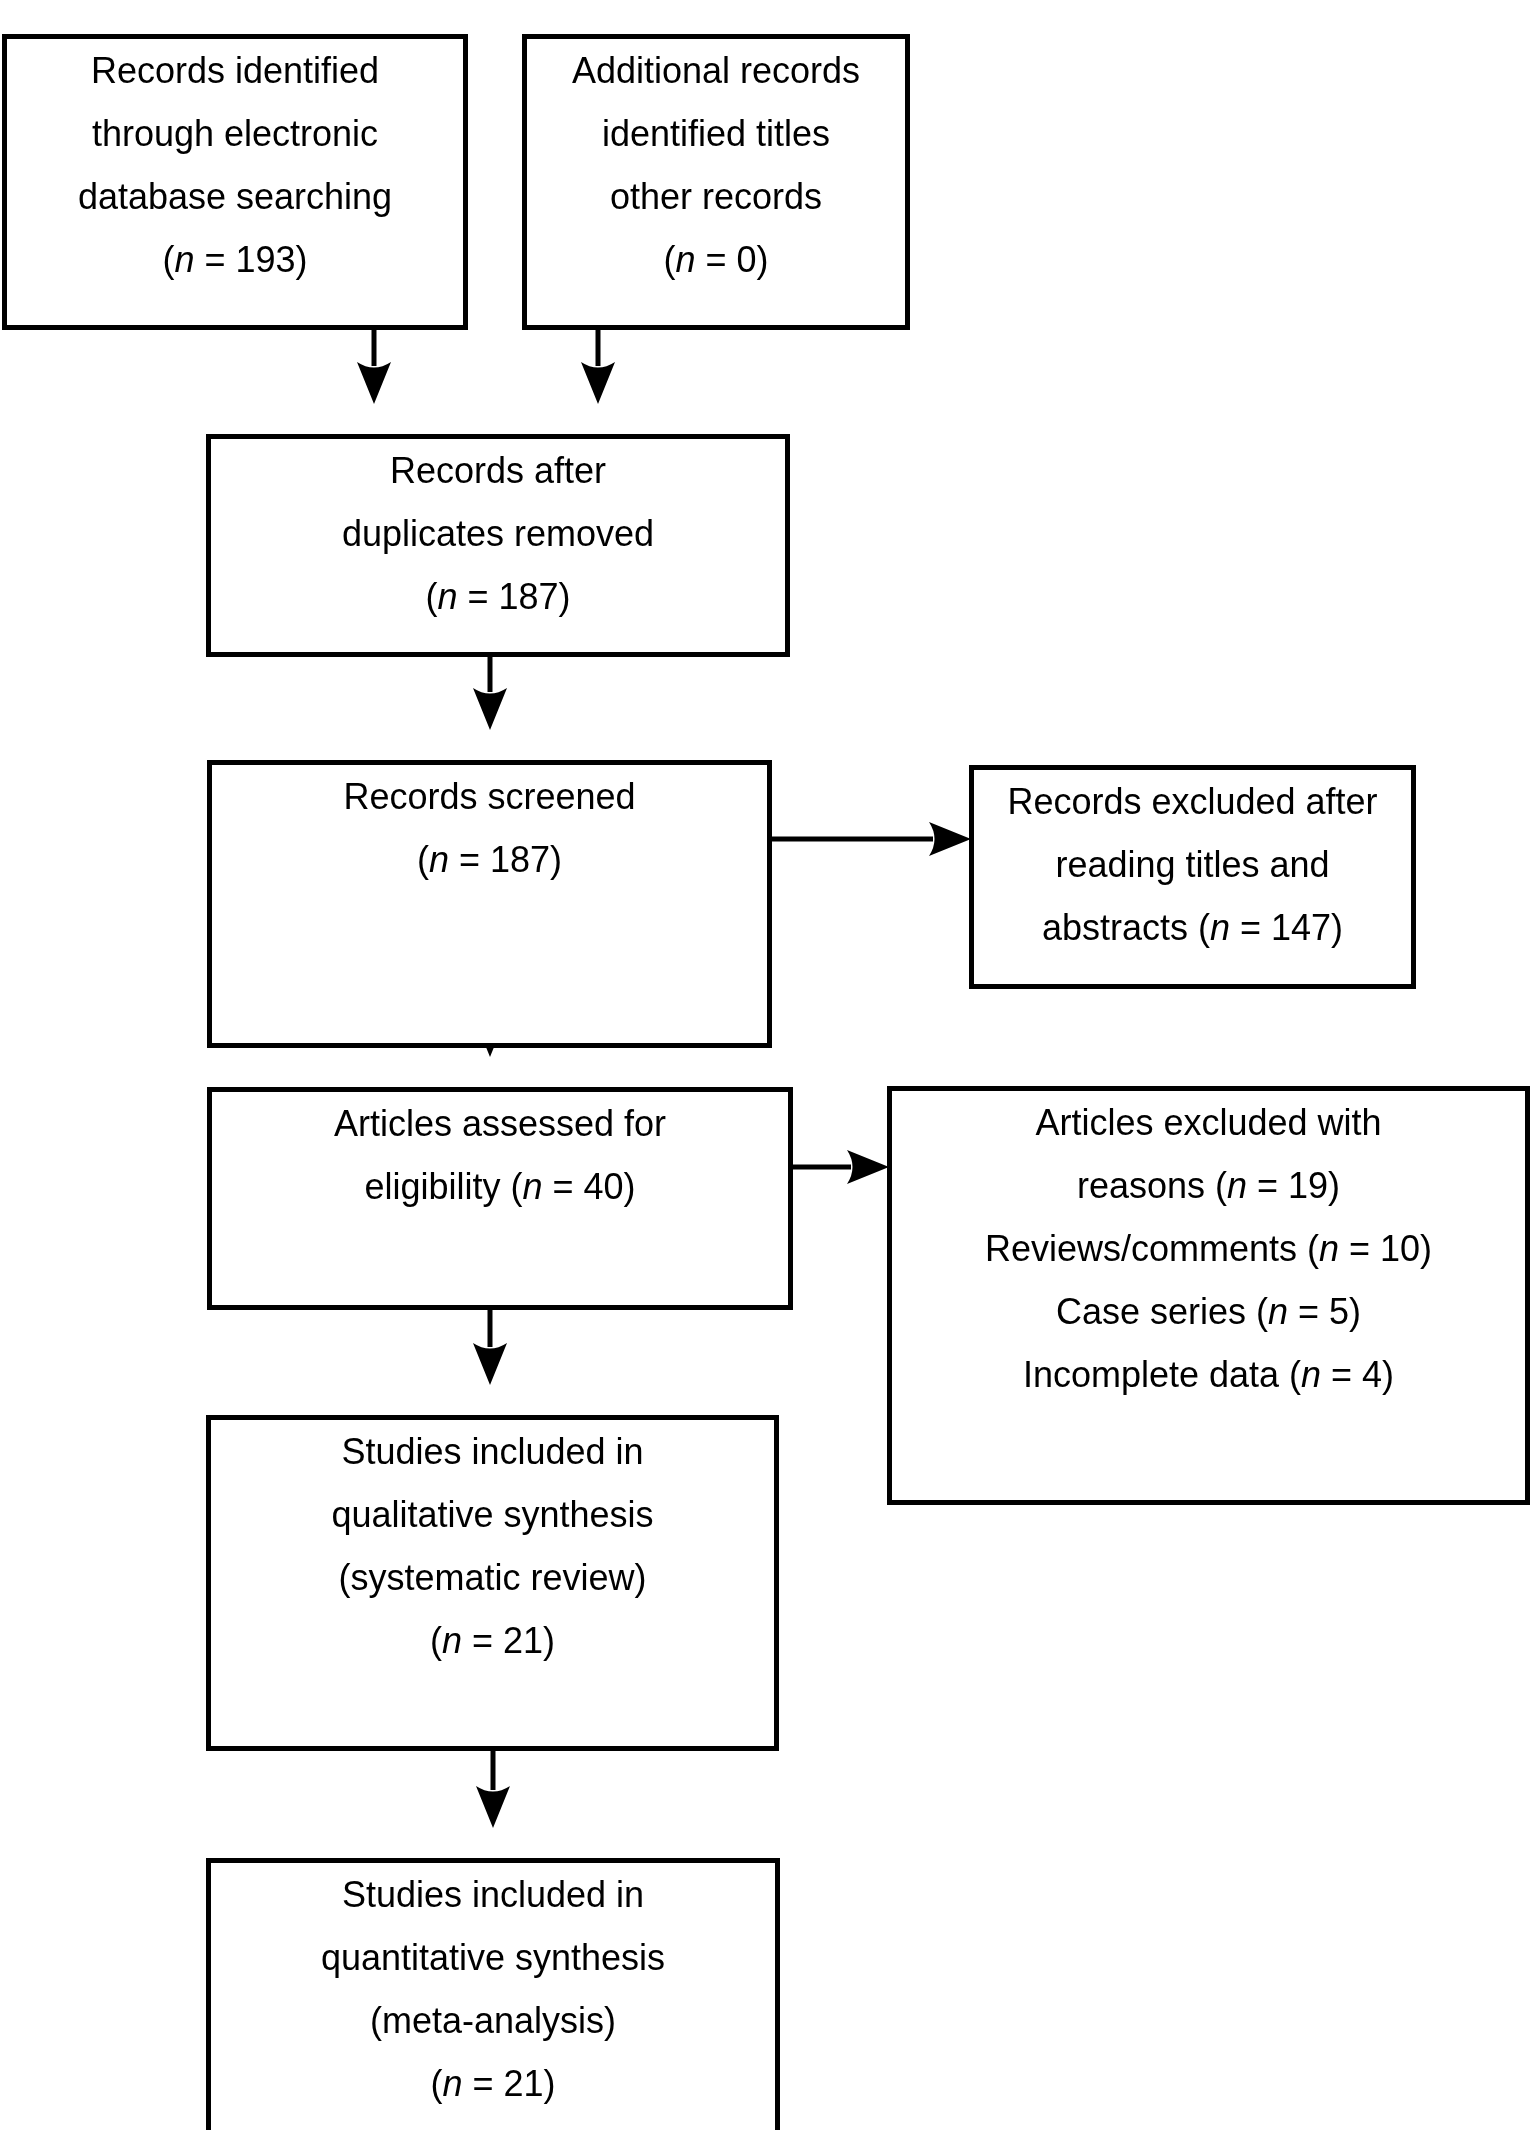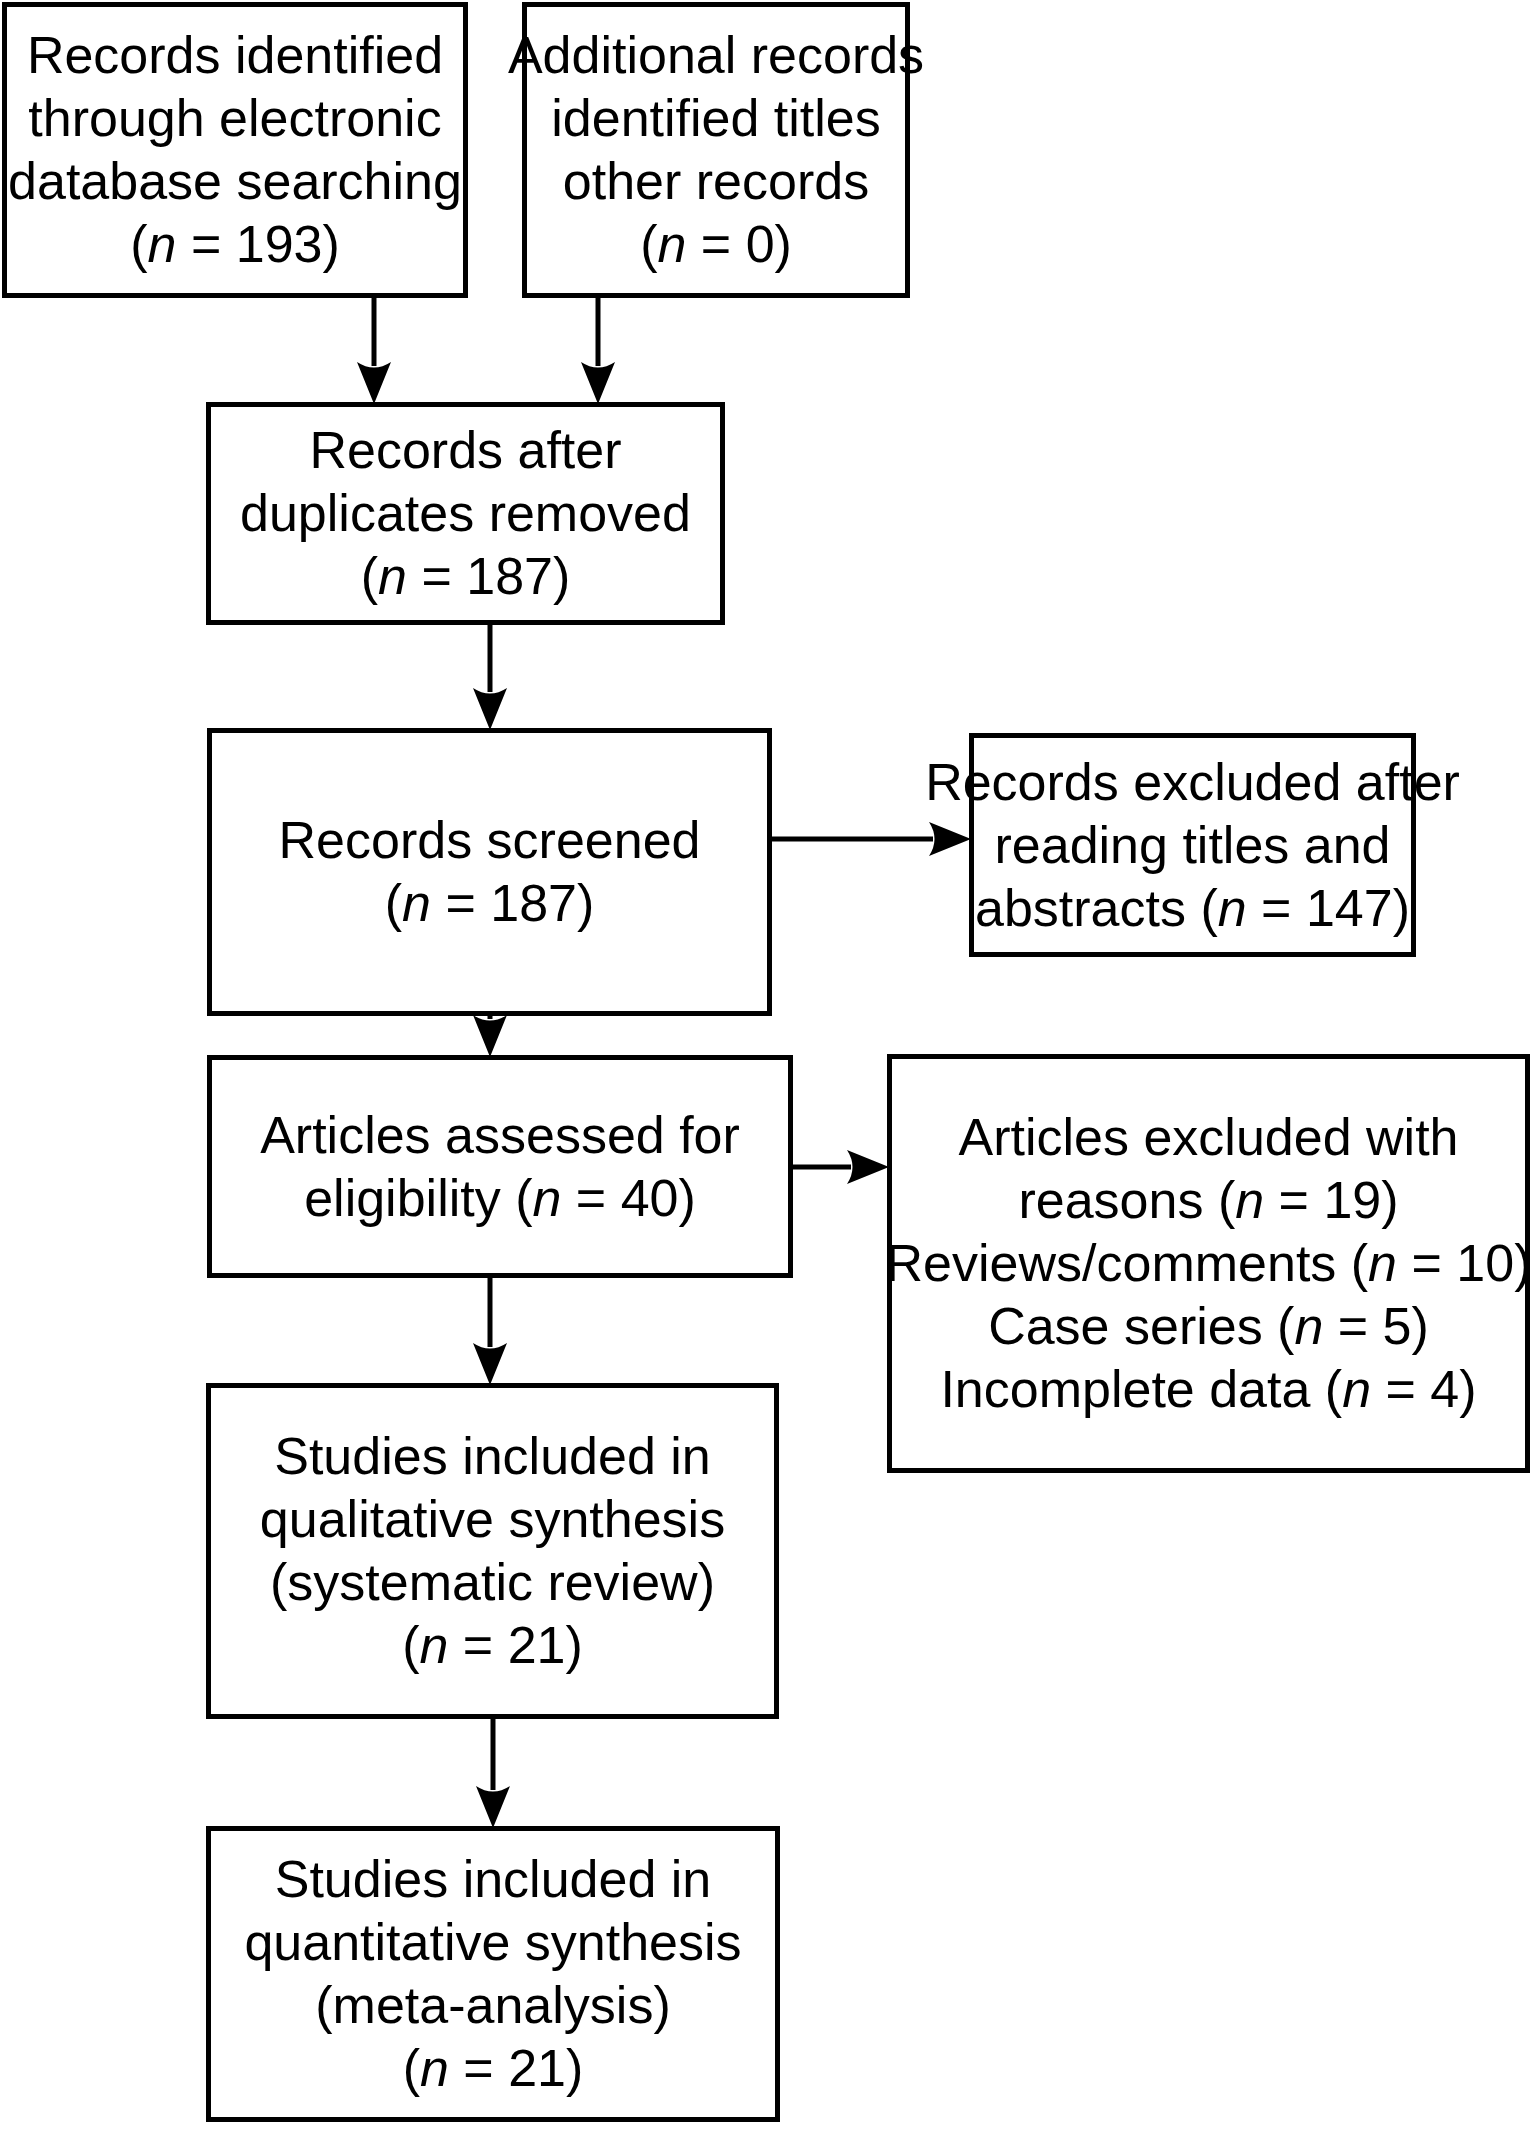--- a/index.html
+++ b/index.html
@@ -28,36 +28,36 @@
     stroke: #000000;
     stroke-width: 5;
   }
   .box {
     position: absolute;
     box-sizing: border-box;
     border: 5px solid #000000;
     background: #ffffff;
     display: flex;
     flex-direction: column;
-    justify-content: center;
     align-items: center;
     text-align: center;
-    font-size: 52px;
+    font-size: 36px;
     line-height: 63px;
+    margin-top: 32px;
   }
   .line {
     white-space: nowrap;
   }
   .line i {
     font-style: italic;
   }
   
   .b-identified       { left: 2px;    top: 2px;    width: 466px; height: 296px; }
   .b-additional       { left: 522px;  top: 2px;    width: 388px; height: 296px; }
-  .b-dedup            { left: 206px;  top: 402px;  width: 519px; height: 223px; }
+  .b-dedup            { left: 206px;  top: 402px;  width: 584px; height: 223px; }
   .b-screened         { left: 207px;  top: 728px;  width: 565px; height: 288px; }
   .b-excluded-titles  { left: 969px;  top: 733px;  width: 447px; height: 224px; }
   .b-assessed         { left: 207px;  top: 1055px; width: 586px; height: 223px; }
   .b-excluded-reasons { left: 887px;  top: 1054px; width: 643px; height: 419px; }
   .b-qualitative      { left: 206px;  top: 1383px; width: 573px; height: 336px; }
   .b-quantitative     { left: 206px;  top: 1826px; width: 574px; height: 296px; }
 </style>
 </head>
 <body>
 

